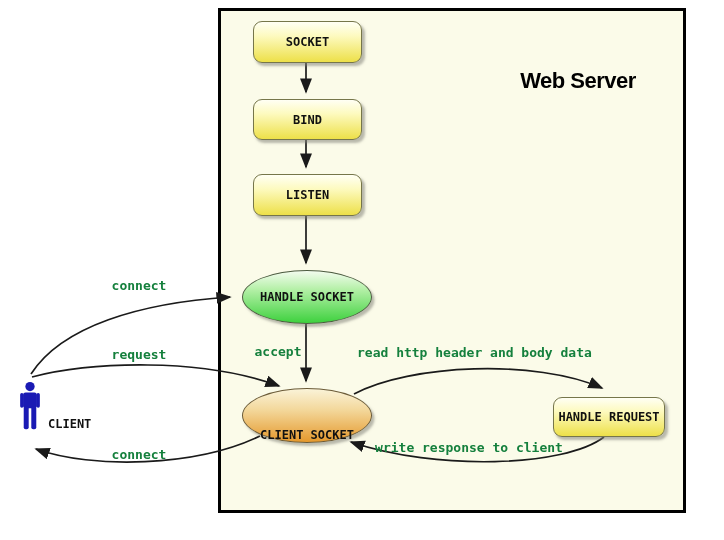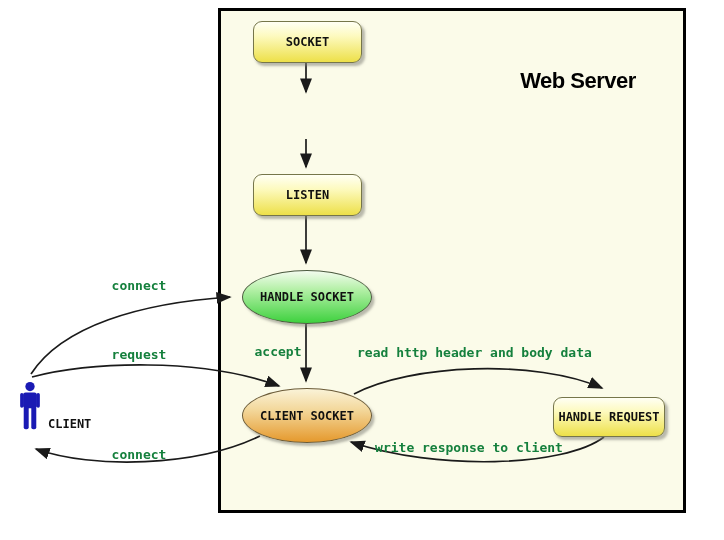--- a/index.html
+++ b/index.html
@@ -29,20 +29,21 @@
     border-radius:50%;
     box-shadow:2.5px 3px 2.5px rgba(130,130,120,0.55);
   }
   .ellipse.green{
     background:linear-gradient(to bottom,#f3fcef 0%,#b5f0a8 35%,#3ed13e 100%);
     border:1.5px solid #4c5b40;
   }
   .ellipse.orange{
     background:linear-gradient(to bottom,#faf3d8 0%,#f3d79a 40%,#e5992d 100%);
     border:1.5px solid #6b5b38;
+    align-items:flex-end;
   }
   .node-socket{left:253px;top:21px;width:107px;height:40px;}
   .node-bind{left:253px;top:99px;width:107px;height:39px;}
   .node-listen{left:253px;top:174px;width:107px;height:40px;}
   .node-listen-socket{left:242px;top:270px;width:128px;height:52px;}
   .node-client-socket{left:242px;top:388px;width:128px;height:53px;}
   .node-handle-request{left:553px;top:397px;width:110px;height:38px;}
   .edge-label{
     position:absolute;color:#15803d;font-size:13px;font-weight:bold;
     white-space:nowrap;text-align:center;
@@ -84,20 +85,23 @@
       <path d="M354,394 C410,364 536,359 602,388" marker-end="url(#ah)"></path>
       <path d="M604,437 C565,467 436,471 351,442" marker-end="url(#ah)"></path>
     </g>
   </svg>
 
   <div class="diagram-title">Web Server</div>
 
   <div class="node ybox node-socket">
     <span>SOCKET</span>
   </div>
+  <div class="node ybox node-bind">
+    <span>BIND</span>
+  </div>
   <div class="node ybox node-listen">
     <span>LISTEN</span>
   </div>
   <div class="node ellipse green node-listen-socket">
     <span>HANDLE SOCKET</span>
   </div>
   <div class="node ellipse orange node-client-socket">
     <span>CLIENT SOCKET</span>
   </div>
   <div class="node ybox node-handle-request">

